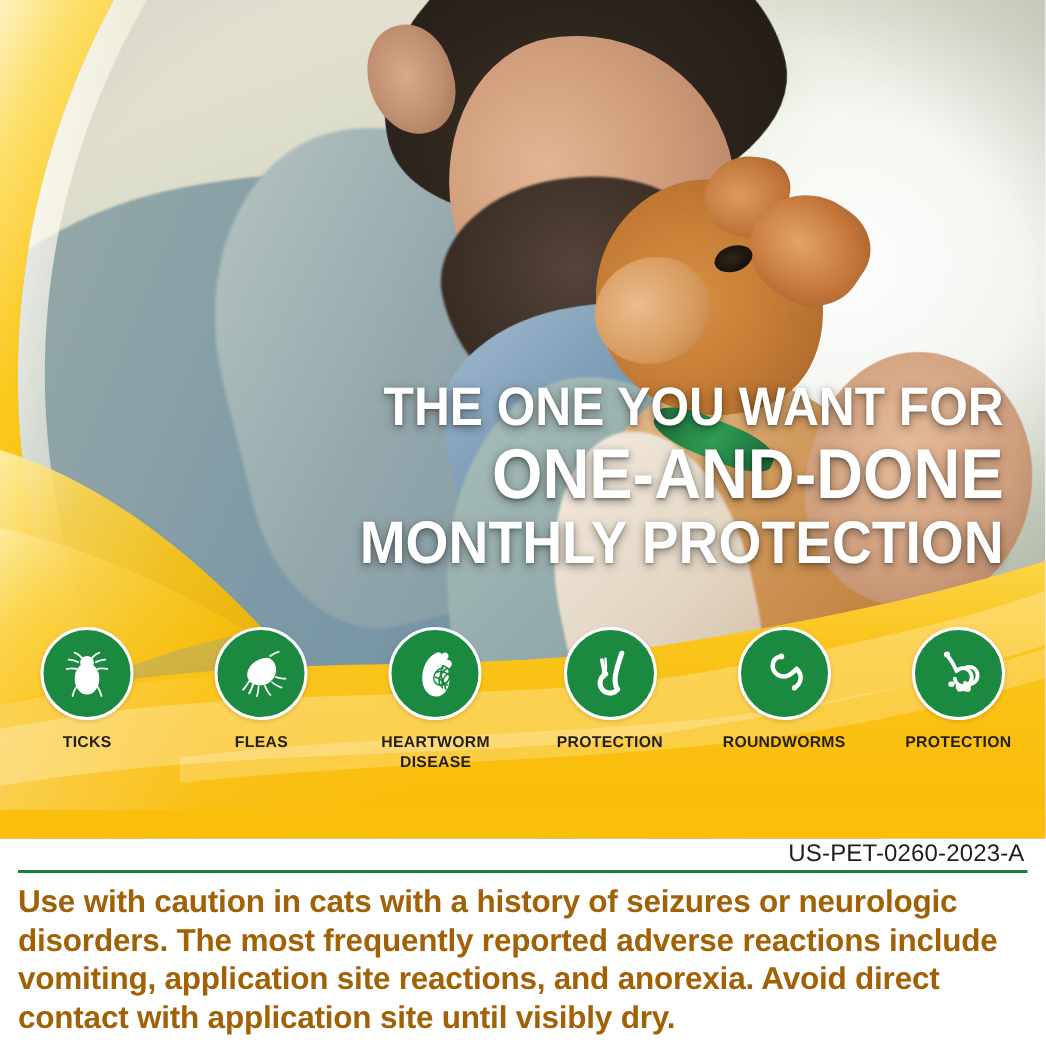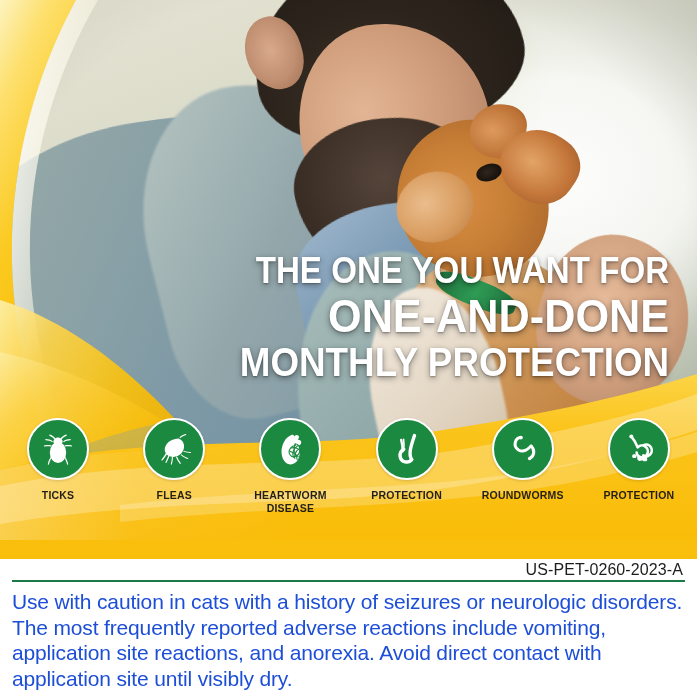--- a/index.html
+++ b/index.html
@@ -88,21 +88,21 @@
     display:flex;align-items:center;justify-content:center;
     box-shadow:0 1px 3px rgba(0,0,0,.15);}
   .icon-circle svg{display:block;}
   .icon-label{margin-top:9px;font-size:10.5px;font-weight:bold;color:#231f16;
     text-align:center;line-height:12.5px;letter-spacing:.2px;}
 
   
   .code{position:absolute;right:14px;top:561px;font-size:16px;color:#1d1d1b;letter-spacing:.1px;}
   .rule{position:absolute;left:12px;right:12px;top:580px;height:2px;background:#1b7a46;}
   .warning{position:absolute;left:12px;right:10px;top:589px;
-    font-size:21px;line-height:25.6px;color:#1d4ed8;font-weight:normal;
+    font-size:21px;line-height:25.6px;color:#a16207;font-weight:bold;
     letter-spacing:-.15px;}
 </style>
 </head>
 <body>
 
 <div class="ad">
 
   <div class="hero">
 
     <div class="photo">

